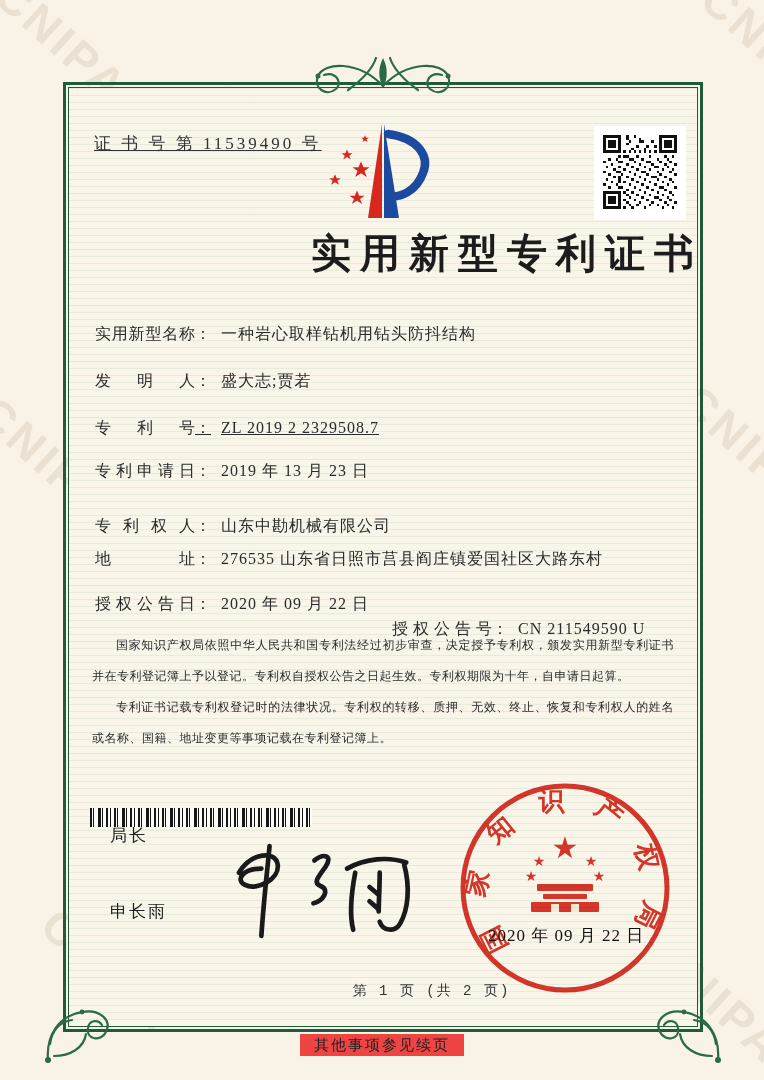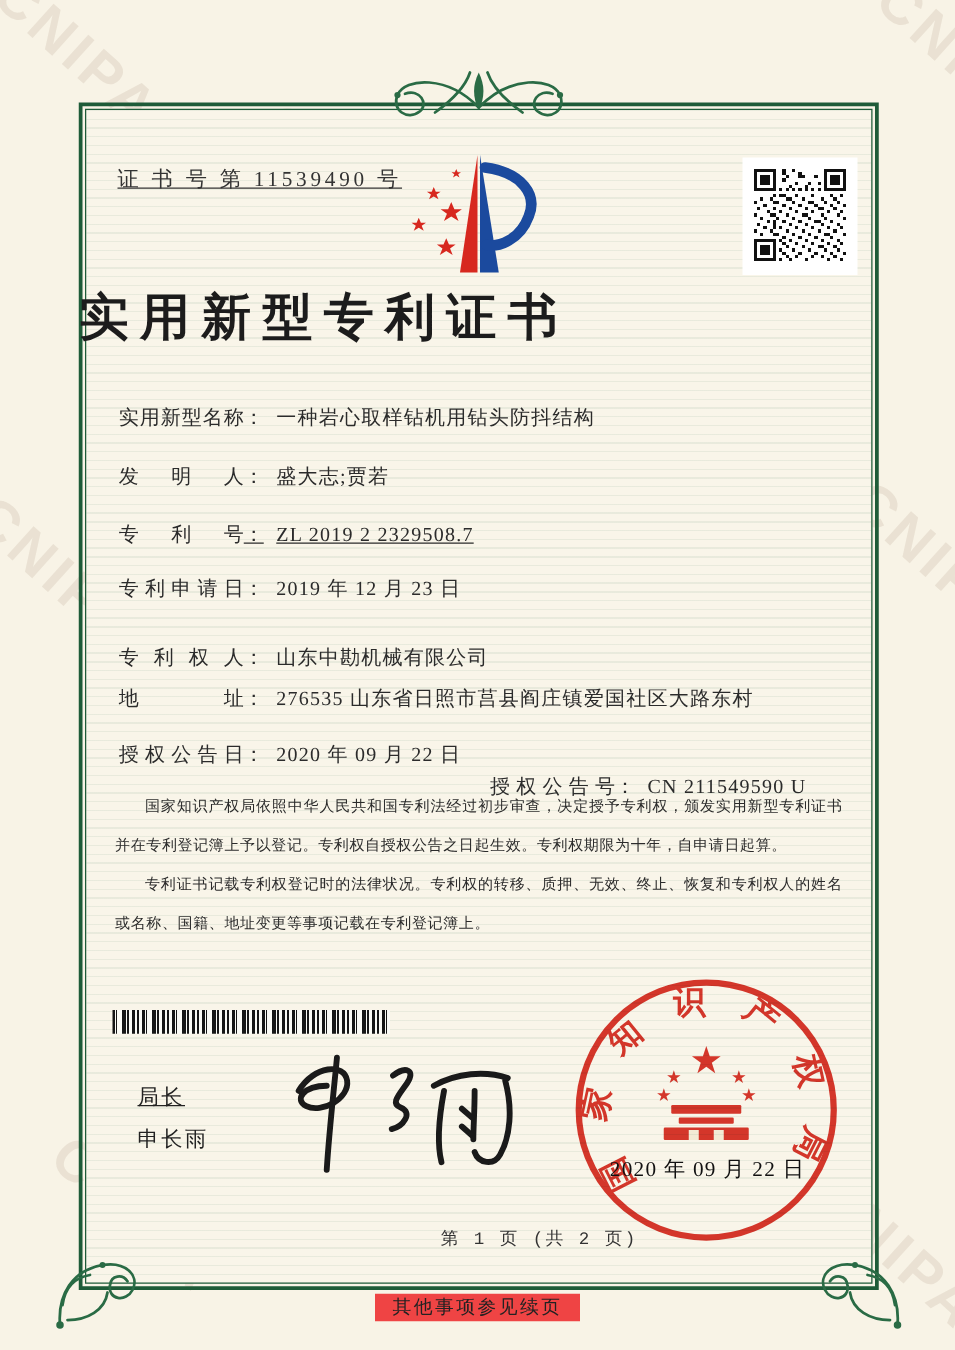--- a/index.html
+++ b/index.html
@@ -30,21 +30,21 @@
     background:
       repeating-linear-gradient(180deg, rgba(140,172,148,0.15) 0 1px, transparent 1px 7px),
       #f9f5e9;
   }
   .cert-no{
     position:absolute;left:94px;top:132px;
     font-size:17px;letter-spacing:3px;color:#333;text-decoration:underline;
   }
   .title{
     position:absolute;left:63px;top:226px;width:640px;
-    text-align:left;font-size:40px;font-weight:bold;
+    text-align:right;font-size:40px;font-weight:bold;
     letter-spacing:9px;color:#1c1c1c;
   }
   .frow{position:absolute;left:95px;font-size:16px;color:#2b2b2b;white-space:nowrap;}
   .flabel{display:inline-block;width:100px;text-align:justify;text-align-last:justify;vertical-align:bottom;}
   .fvalue{margin-left:10px;letter-spacing:1px;}
   .grant2{position:absolute;left:297px;top:0;margin-top:25px;}
   .paras{
     position:absolute;left:92px;top:630px;width:582px;
     font-size:12px;line-height:31px;text-align:justify;color:#2b2b2b;
   }
@@ -188,21 +188,21 @@
 <div class="frow" style="top:324px;">
   <span class="flabel">实用新型名称</span><span>：</span><span class="fvalue">一种岩心取样钻机用钻头防抖结构</span>
 </div>
 <div class="frow" style="top:371px;">
   <span class="flabel">发明人</span><span>：</span><span class="fvalue">盛大志;贾若</span>
 </div>
 <div class="frow" style="top:418px;text-decoration:underline;">
   <span class="flabel">专利号</span><span>：</span><span class="fvalue">ZL 2019 2 2329508.7</span>
 </div>
 <div class="frow" style="top:461px;">
-  <span class="flabel">专利申请日</span><span>：</span><span class="fvalue">2019 年 12 月 23 日</span>
+  <span class="flabel">专利申请日</span><span>：</span><span class="fvalue">2019 年 13 月 23 日</span>
 </div>
 <div class="frow" style="top:516px;">
   <span class="flabel">专利权人</span><span>：</span><span class="fvalue">山东中勘机械有限公司</span>
 </div>
 <div class="frow" style="top:549px;">
   <span class="flabel">地址</span><span>：</span><span class="fvalue">276535 山东省日照市莒县阎庄镇爱国社区大路东村</span>
 </div>
 
 <div class="frow" style="top:594px;width:580px;">
   <span>
@@ -213,21 +213,21 @@
   </span>
 </div>
 
 <div class="paras">
   <p>国家知识产权局依照中华人民共和国专利法经过初步审查，决定授予专利权，颁发实用新型专利证书并在专利登记簿上予以登记。专利权自授权公告之日起生效。专利权期限为十年，自申请日起算。</p>
   <p>专利证书记载专利权登记时的法律状况。专利权的转移、质押、无效、终止、恢复和专利权人的姓名或名称、国籍、地址变更等事项记载在专利登记簿上。</p>
 </div>
 
 <div class="barcode"></div>
 
-<div class="signer" style="top:866px;text-decoration:underline;">局长</div>
+<div class="signer" style="top:824px;">局长</div>
 <div class="signer" style="top:900px;">申长雨</div>
 
 <svg class="abs" style="left:216px;top:838px;" width="205" height="102" viewBox="0 0 200 100">
   <g fill="none" stroke="#1a1a1a" stroke-width="4.6" stroke-linecap="round" stroke-linejoin="round">
     <path d="M22,34 C34,14 58,12 60,26 C62,40 40,52 28,46 C18,41 26,30 44,30"></path>
     <path d="M52,8 C50,30 46,64 44,96"></path>
     <path d="M96,22 C106,14 114,18 107,28 C100,38 94,44 102,47 C112,51 104,62 95,64"></path>
     <path d="M128,30 C146,20 168,18 186,24"></path>
     <path d="M136,34 C132,55 130,74 134,90"></path>
     <path d="M184,26 C190,48 188,70 180,84 C175,93 163,91 160,82"></path>

